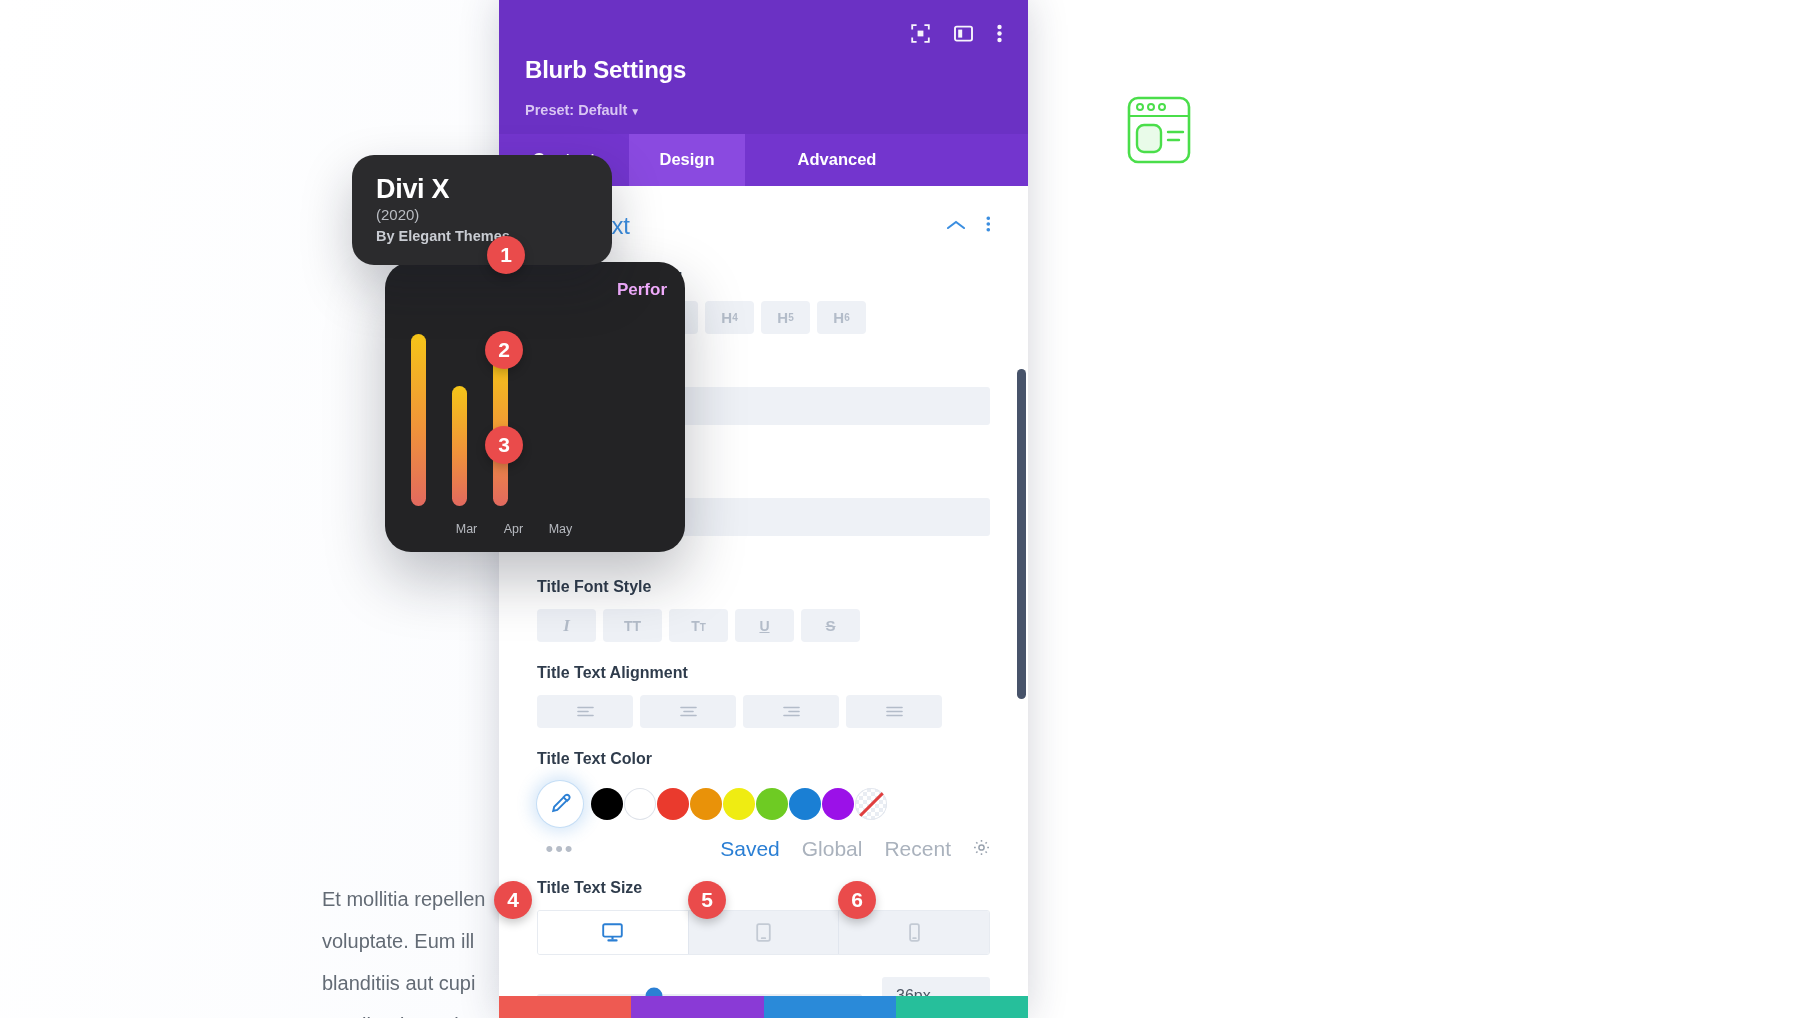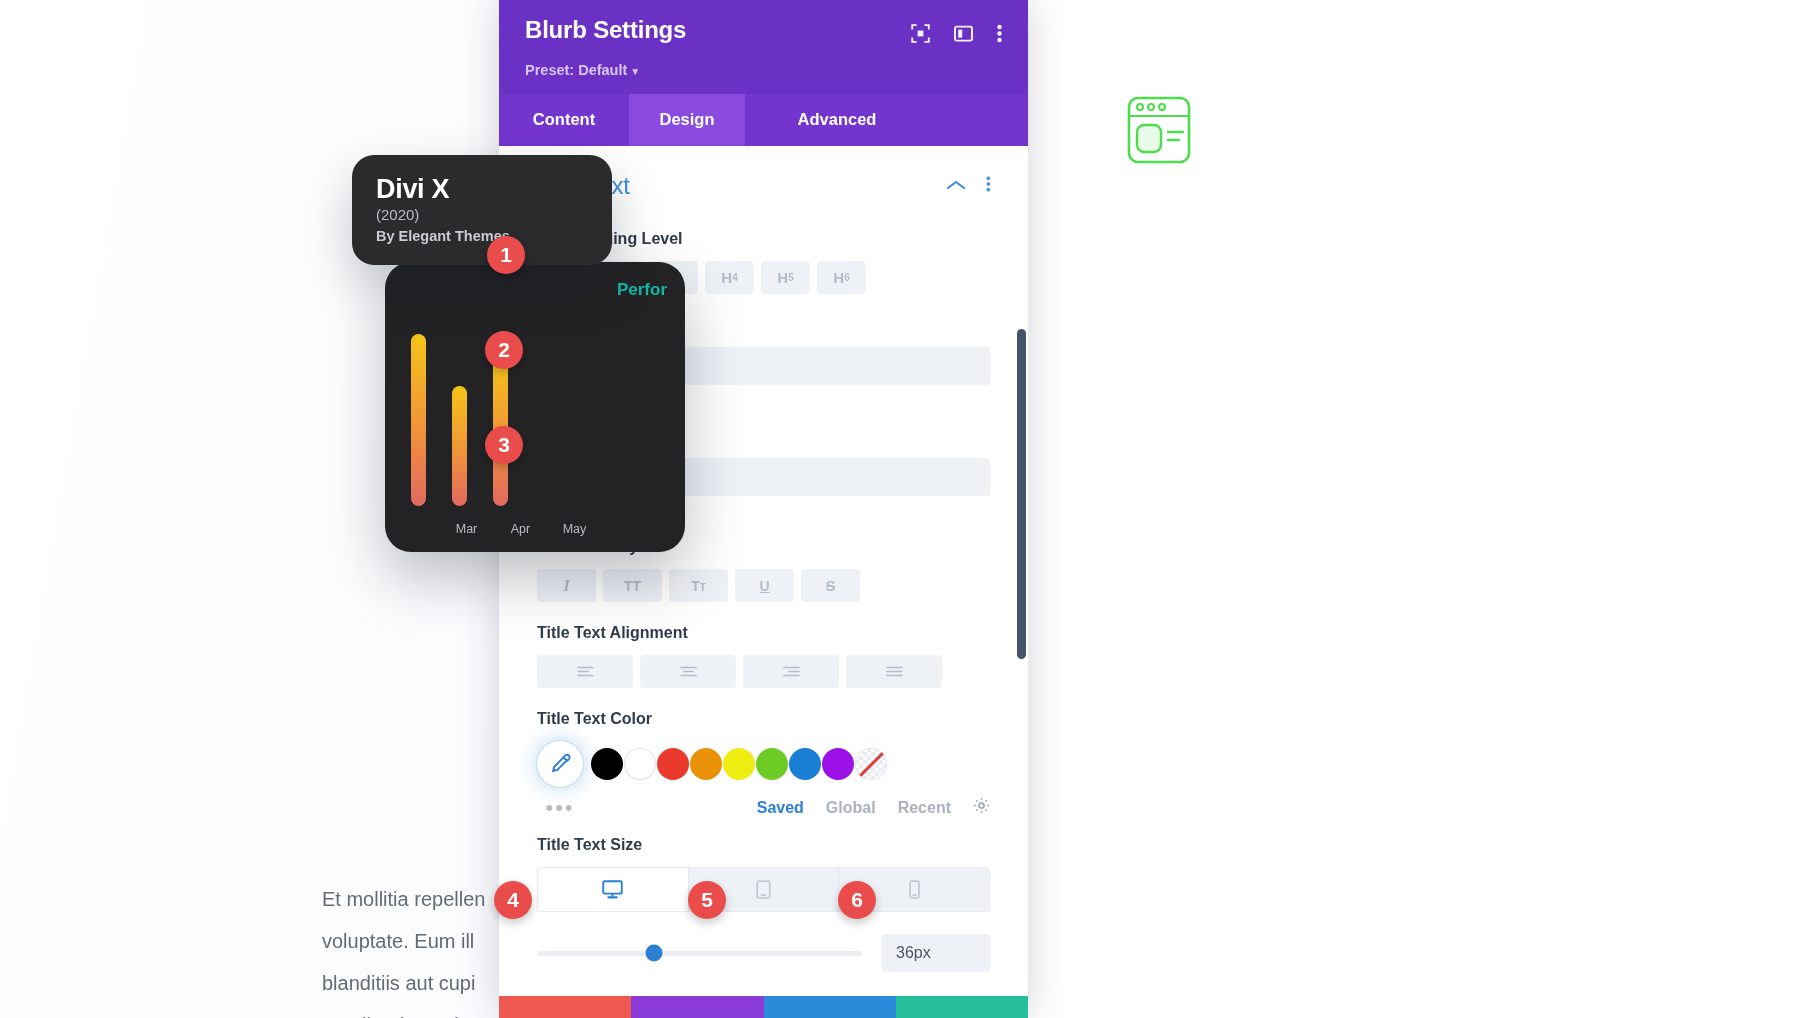--- a/index.html
+++ b/index.html
@@ -28,25 +28,25 @@
   .divi-by { font-size: 14.5px; color: #c9ccd2; margin-top: 5px; font-weight: 700; }
 
   .perf-card {
     position: absolute; left: 385px; top: 262px; width: 300px; height: 290px;
     background: #232325; border-radius: 26px;
     box-shadow: 0 26px 60px rgba(20,24,40,.28);
     overflow: hidden; z-index: 2;
   }
   .perf-title {
     position: absolute; right: 18px; top: 18px;
-    color: #14b8a6; font-size: 17px; font-weight: 700; white-space: nowrap;
+    color: #f0abfc; font-size: 17px; font-weight: 700; white-space: nowrap;
   }
   .perf-bars { position: absolute; left: 26px; bottom: 46px; display: flex; align-items: flex-end; gap: 26px; height: 190px; }
   .pbar { width: 15px; border-radius: 9px; background: linear-gradient(180deg,#f5c518 0%,#f0933a 55%,#e2695f 100%); }
-  .perf-axis { position: absolute; left: 26px; bottom: 16px; display: flex; gap: 26px; padding-left: 48px; }
+  .perf-axis { position: absolute; left: 26px; bottom: 16px; display: flex; gap: 19px; padding-left: 48px; }
   .perf-axis span { width: 15px; font-size: 12.5px; color: #b7bac0; text-align:center; }
   .perf-axis span { width: 41px; margin-left: -13px; }
 
   .an-head {
     position: absolute; left: 322px; top: 722px; width: 600px;
     font-size: 60px; line-height: 1.12; font-weight: 700; color: #2b2b2d;
     letter-spacing: -1.2px; white-space: pre; z-index:1;
   }
   .an-body {
     position: absolute; left: 322px; top: 878px; width: 560px;
@@ -67,21 +67,21 @@
     position: absolute; left: 499px; top: 0; width: 529px; height: 1018px;
     background: #ffffff;
     box-shadow: 0 0 38px rgba(35,40,70,.20);
     display: flex; flex-direction: column; overflow: hidden;
   }
   .modal-header {
     background: #6b31c4; padding: 14px 26px 16px 26px; position: relative;
     display: flex; align-items: flex-start; justify-content: space-between;
   }
   .mh-left { padding-top: 2px; }
-  .mh-title { color: #fff; font-size: 24px; font-weight: 700; letter-spacing:-.2px;}
+  .mh-title { color: #fff; font-size: 24px; font-weight: 700; letter-spacing:-.2px;margin-top:40px;}
   .mh-preset { color: #d9c6f3; font-size: 14.5px; font-weight: 700; margin-top: 18px; }
   .mh-preset .caret { font-size: 10px; margin-left: 3px; color:#d9c6f3; }
   .mh-icons { display: flex; align-items: center; gap: 24px; padding-top: 10px; }
   .mh-icons svg { display:block; }
   .icon-btn { cursor:pointer; opacity:.95; }
 
   .tabs { display: flex; background: #7335ce; }
   .tab {
     padding: 16px 0 17px 0; color: #fff; font-size: 16.5px; font-weight: 700;
     text-align: center; cursor: pointer;
@@ -138,21 +138,21 @@
     background: repeating-conic-gradient(#e9edf3 0% 25%, #ffffff 0% 50%) 50%/8px 8px;
     position: relative; overflow: hidden; box-shadow: inset 0 0 0 1px #e3e7ee;
   }
   .sw.none::after {
     content:""; position:absolute; left:50%; top:-4px; width: 3px; height: 42px;
     background:#e03e3e; transform: translateX(-50%) rotate(45deg);
   }
   .color-foot { display: flex; align-items: center; margin-top: 10px; }
   .dots3 { color:#b5bcc7; font-size: 22px; letter-spacing: 2px; width: 46px; text-align:center; line-height: 14px;}
   .cf-tabs { margin-left: auto; display: flex; align-items: center; gap: 22px; }
-  .cf-tab { font-size: 16px; font-weight: 700; color: #aab2bd; cursor:pointer;}
+  .cf-tab { font-size: 21px; font-weight: 400; color: #aab2bd; cursor:pointer;}
   .cf-tab.active { color: #2b7fd4; }
 
   
   .dev-tabs { display: flex; border: 1px solid #e7ebf1; border-radius: 3px; overflow: hidden; }
   .dev-tab {
     flex: 1; height: 43px; background: #eef1f6; display: flex; align-items: center; justify-content: center; cursor: pointer;
     border-right: 1px solid #e1e6ee;
   }
   .dev-tab:last-child { border-right: none; }
   .dev-tab.active { background: #ffffff; }

